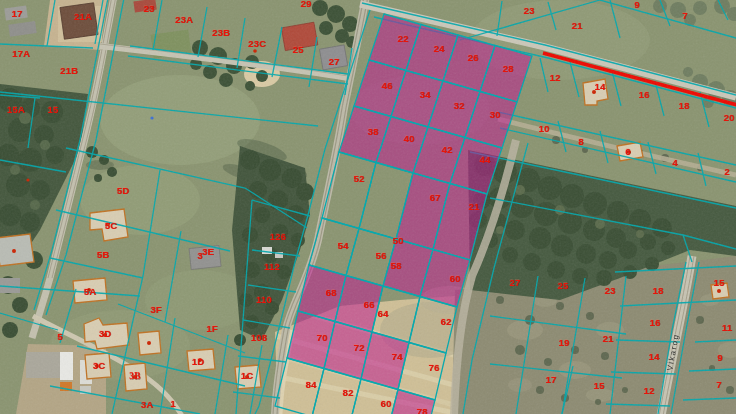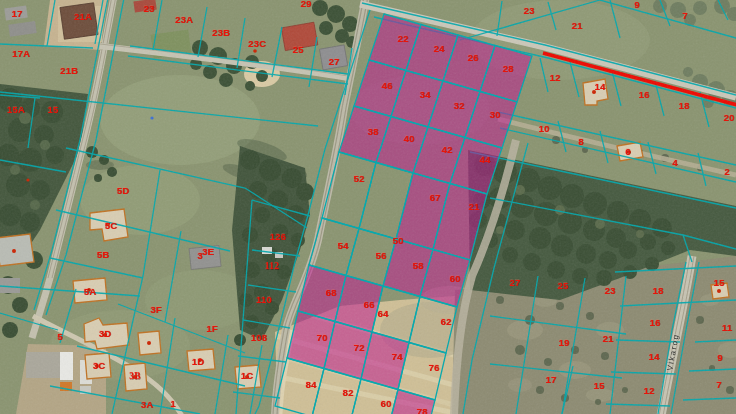--- a/index.html
+++ b/index.html
@@ -440,21 +440,21 @@
       <div class="lbl" style="left: 21px; top: 53px;">17A</div>
       <div class="lbl" style="left: 69px; top: 70px;">21B</div>
       <div class="lbl" style="left: 16px; top: 109px;">15A</div>
       <div class="lbl" style="left: 53px; top: 109px;">15</div>
       <div class="lbl" style="left: 123px; top: 190px;">5D</div>
       <div class="lbl" style="left: 111px; top: 225px;">5C</div>
       <div class="lbl" style="left: 103px; top: 254px;">5B</div>
       <div class="lbl" style="left: 161px; top: 251px; margin-left: 47px;">3E</div>
       <div class="lbl" style="left: 200px; top: 255px;">3</div>
       <div class="lbl" style="left: 278px; top: 236px;">126</div>
-      <div class="lbl" style="left: 272px; top: 266px; font-family: Liberation Serif, serif;">112</div>
+      <div class="lbl" style="left: 272px; top: 266px;">112</div>
       <div class="lbl" style="left: 264px; top: 299px;">110</div>
       <div class="lbl" style="left: 259px; top: 337px;">108</div>
       <div class="lbl" style="left: 90px; top: 291px;">5A</div>
       <div class="lbl" style="left: 156px; top: 309px;">3F</div>
       <div class="lbl" style="left: 212px; top: 328px;">1F</div>
       <div class="lbl" style="left: 60px; top: 336px;">5</div>
       <div class="lbl" style="left: 105px; top: 333px;">3D</div>
       <div class="lbl" style="left: 147px; top: 356px; margin-top: 48px;">3A</div>
       <div class="lbl" style="left: 99px; top: 365px;">3C</div>
       <div class="lbl" style="left: 135px; top: 376px; font-family: Liberation Serif, serif;">3B</div>
@@ -472,21 +472,21 @@
       <div class="lbl" style="left: 373px; top: 131px;">38</div>
       <div class="lbl" style="left: 409px; top: 138px;">40</div>
       <div class="lbl" style="left: 447px; top: 149px;">42</div>
       <div class="lbl" style="left: 485px; top: 159px;">44</div>
       <div class="lbl" style="left: 359px; top: 178px;">52</div>
       <div class="lbl" style="left: 398px; top: 200px; margin-top: 40px;">50</div>
       <div class="lbl" style="left: 435px; top: 197px;">67</div>
       <div class="lbl" style="left: 474px; top: 206px;">21</div>
       <div class="lbl" style="left: 343px; top: 245px;">54</div>
       <div class="lbl" style="left: 381px; top: 255px;">56</div>
-      <div class="lbl" style="left: 418px; top: 265px; text-align: center;">58</div>
+      <div class="lbl" style="left: 396px; top: 265px; text-align: center;">58</div>
       <div class="lbl" style="left: 455px; top: 278px;">60</div>
       <div class="lbl" style="left: 331px; top: 292px;">68</div>
       <div class="lbl" style="left: 369px; top: 304px;">66</div>
       <div class="lbl" style="left: 383px; top: 313px;">64</div>
       <div class="lbl" style="left: 446px; top: 321px;">62</div>
       <div class="lbl" style="left: 322px; top: 337px;">70</div>
       <div class="lbl" style="left: 359px; top: 347px;">72</div>
       <div class="lbl" style="left: 397px; top: 356px;">74</div>
       <div class="lbl" style="left: 434px; top: 367px;">76</div>
       <div class="lbl" style="left: 311px; top: 384px;">84</div>

